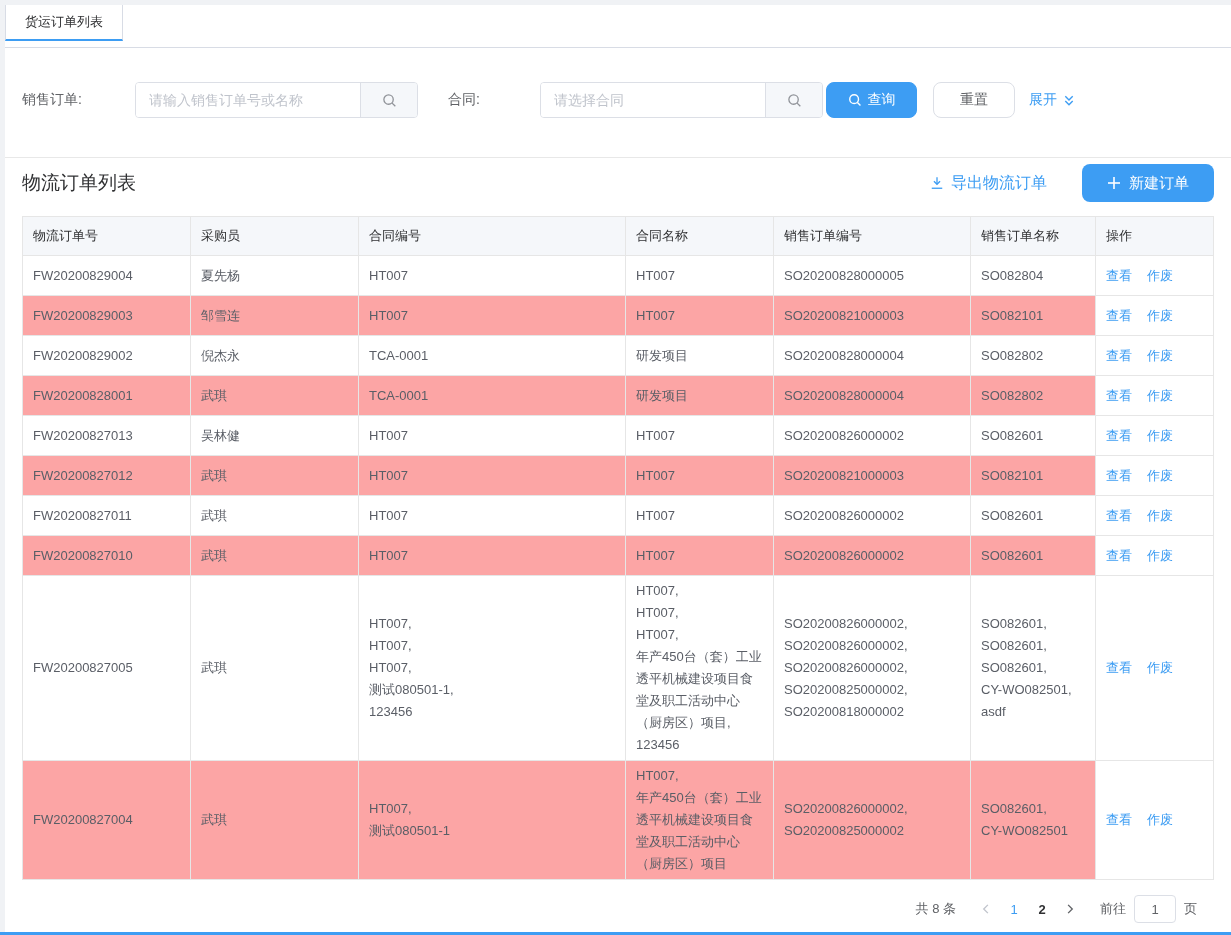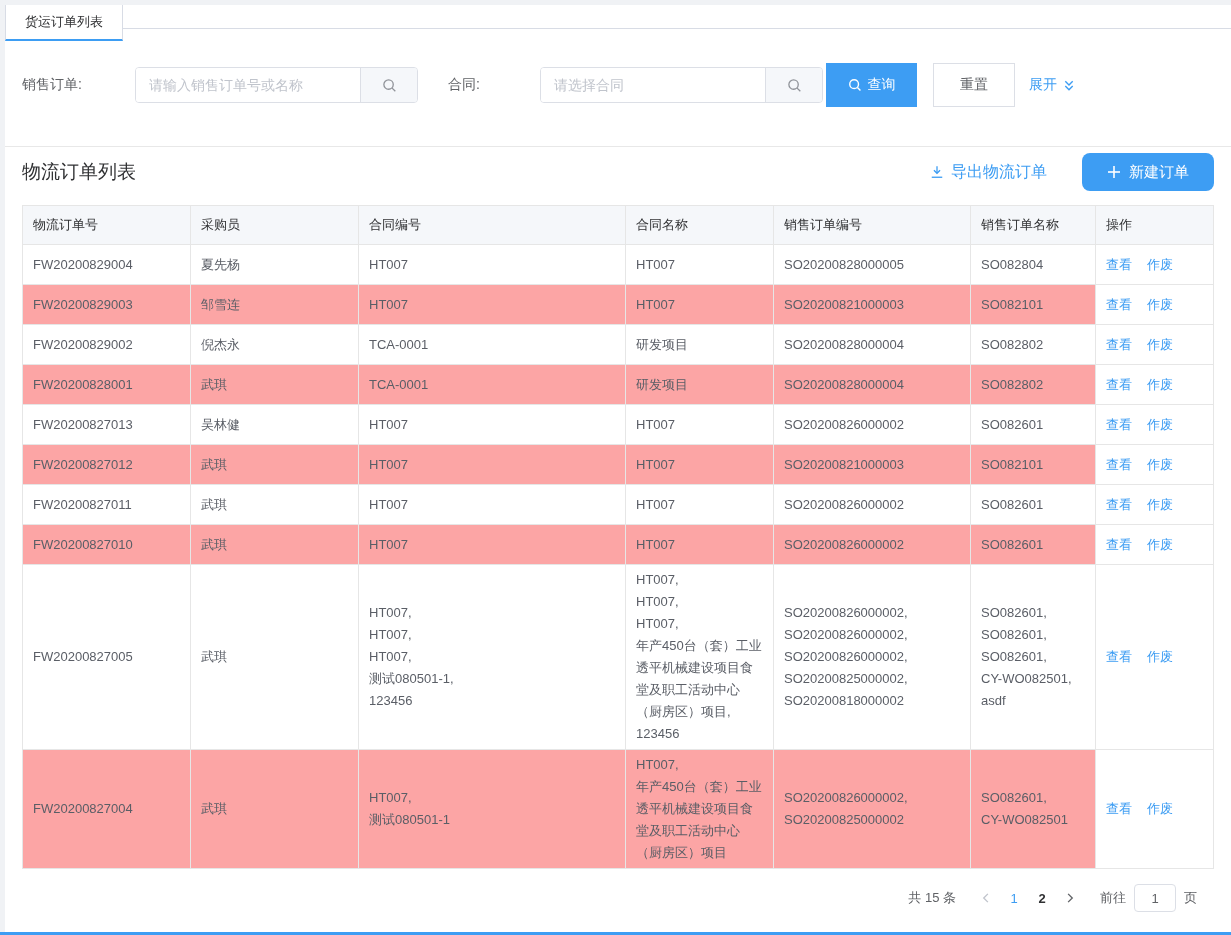--- a/index.html
+++ b/index.html
@@ -6,21 +6,21 @@
   html,body { width:1231px; height:935px; }
   body {
     background:#f0f2f5;
     font-family:"Liberation Sans","DejaVu Sans",sans-serif;
     position:relative; overflow:hidden;
     color:#303133;
   }
   .page { position:absolute; left:5px; top:5px; width:1226px; height:927px; background:#fff; }
 
   
-  .tabbar { height:24px; background:#fff; border-bottom:1px solid #d8dce5; display:flex; }
+  .tabbar { height:43px; background:#fff; border-bottom:1px solid #d8dce5; display:flex; }
   .tab {
     height:36px; padding:0 19px; display:flex; align-items:center;
     font-size:13px; color:#303133; background:#fff;
     border-right:1px solid #d8dce5; border-left:1px solid #d8dce5;
     border-bottom:2px solid #3d9df3; cursor:pointer;
   }
 
   
   .filter-row { display:flex; align-items:center; padding:34px 17px 0 17px; }
   .f-label { font-size:14px; color:#606266; }
@@ -32,21 +32,21 @@
   }
   .input-group input {
     flex:1; border:none; outline:none; padding:0 13px; font-size:14px; color:#606266;
     font-family:inherit; min-width:0;
   }
   .input-group input::placeholder { color:#c0c4cc; }
   .input-append {
     width:57px; background:#f5f7fa; border-left:1px solid #dcdfe6;
     display:flex; align-items:center; justify-content:center; color:#909399; cursor:pointer;
   }
-  .btn { height:44px; border-radius:0; font-size:14px; font-family:inherit; cursor:pointer;
+  .btn { height:36px; border-radius:8px; font-size:14px; font-family:inherit; cursor:pointer;
          display:inline-flex; align-items:center; justify-content:center; }
   .btn-query { margin-left:3px; width:91px; background:#3d9df3; border:1px solid #3d9df3; color:#fff; gap:6px; }
   .btn-reset { margin-left:16px; width:82px; background:#fff; border:1px solid #dcdfe6; color:#606266; }
   .expand { margin-left:14px; display:inline-flex; align-items:center; gap:6px;
             color:#3d9df3; font-size:14px; cursor:pointer; }
 
   .divider { height:1px; background:#e8e8e8; margin-top:39px; }
 
   
   .list-section { padding:0 17px; }
@@ -311,21 +311,21 @@
           <td>SO20200826000002,
 SO20200825000002</td>
           <td>SO082601,
 CY-WO082501</td>
           <td class="op"><a class="row-link">查看</a><a class="row-link">作废</a></td>
         </tr>
       </tbody>
     </table>
 
     <div class="pagination">
-      <span class="pg-total">共 15 条</span>
+      <span class="pg-total">共 8 条</span>
       <span class="pg-arrow prev">
         <span>
           <svg width="12" height="12" viewBox="0 0 16 16" fill="none" stroke="currentColor" stroke-width="1.8">
               <path d="M10.5 2.5L5 8l5.5 5.5"></path>
             </svg>
         </span>
       </span>
       <span class="pg-num active">1</span>
       <span class="pg-num plain">2</span>
       <span class="pg-arrow next">

